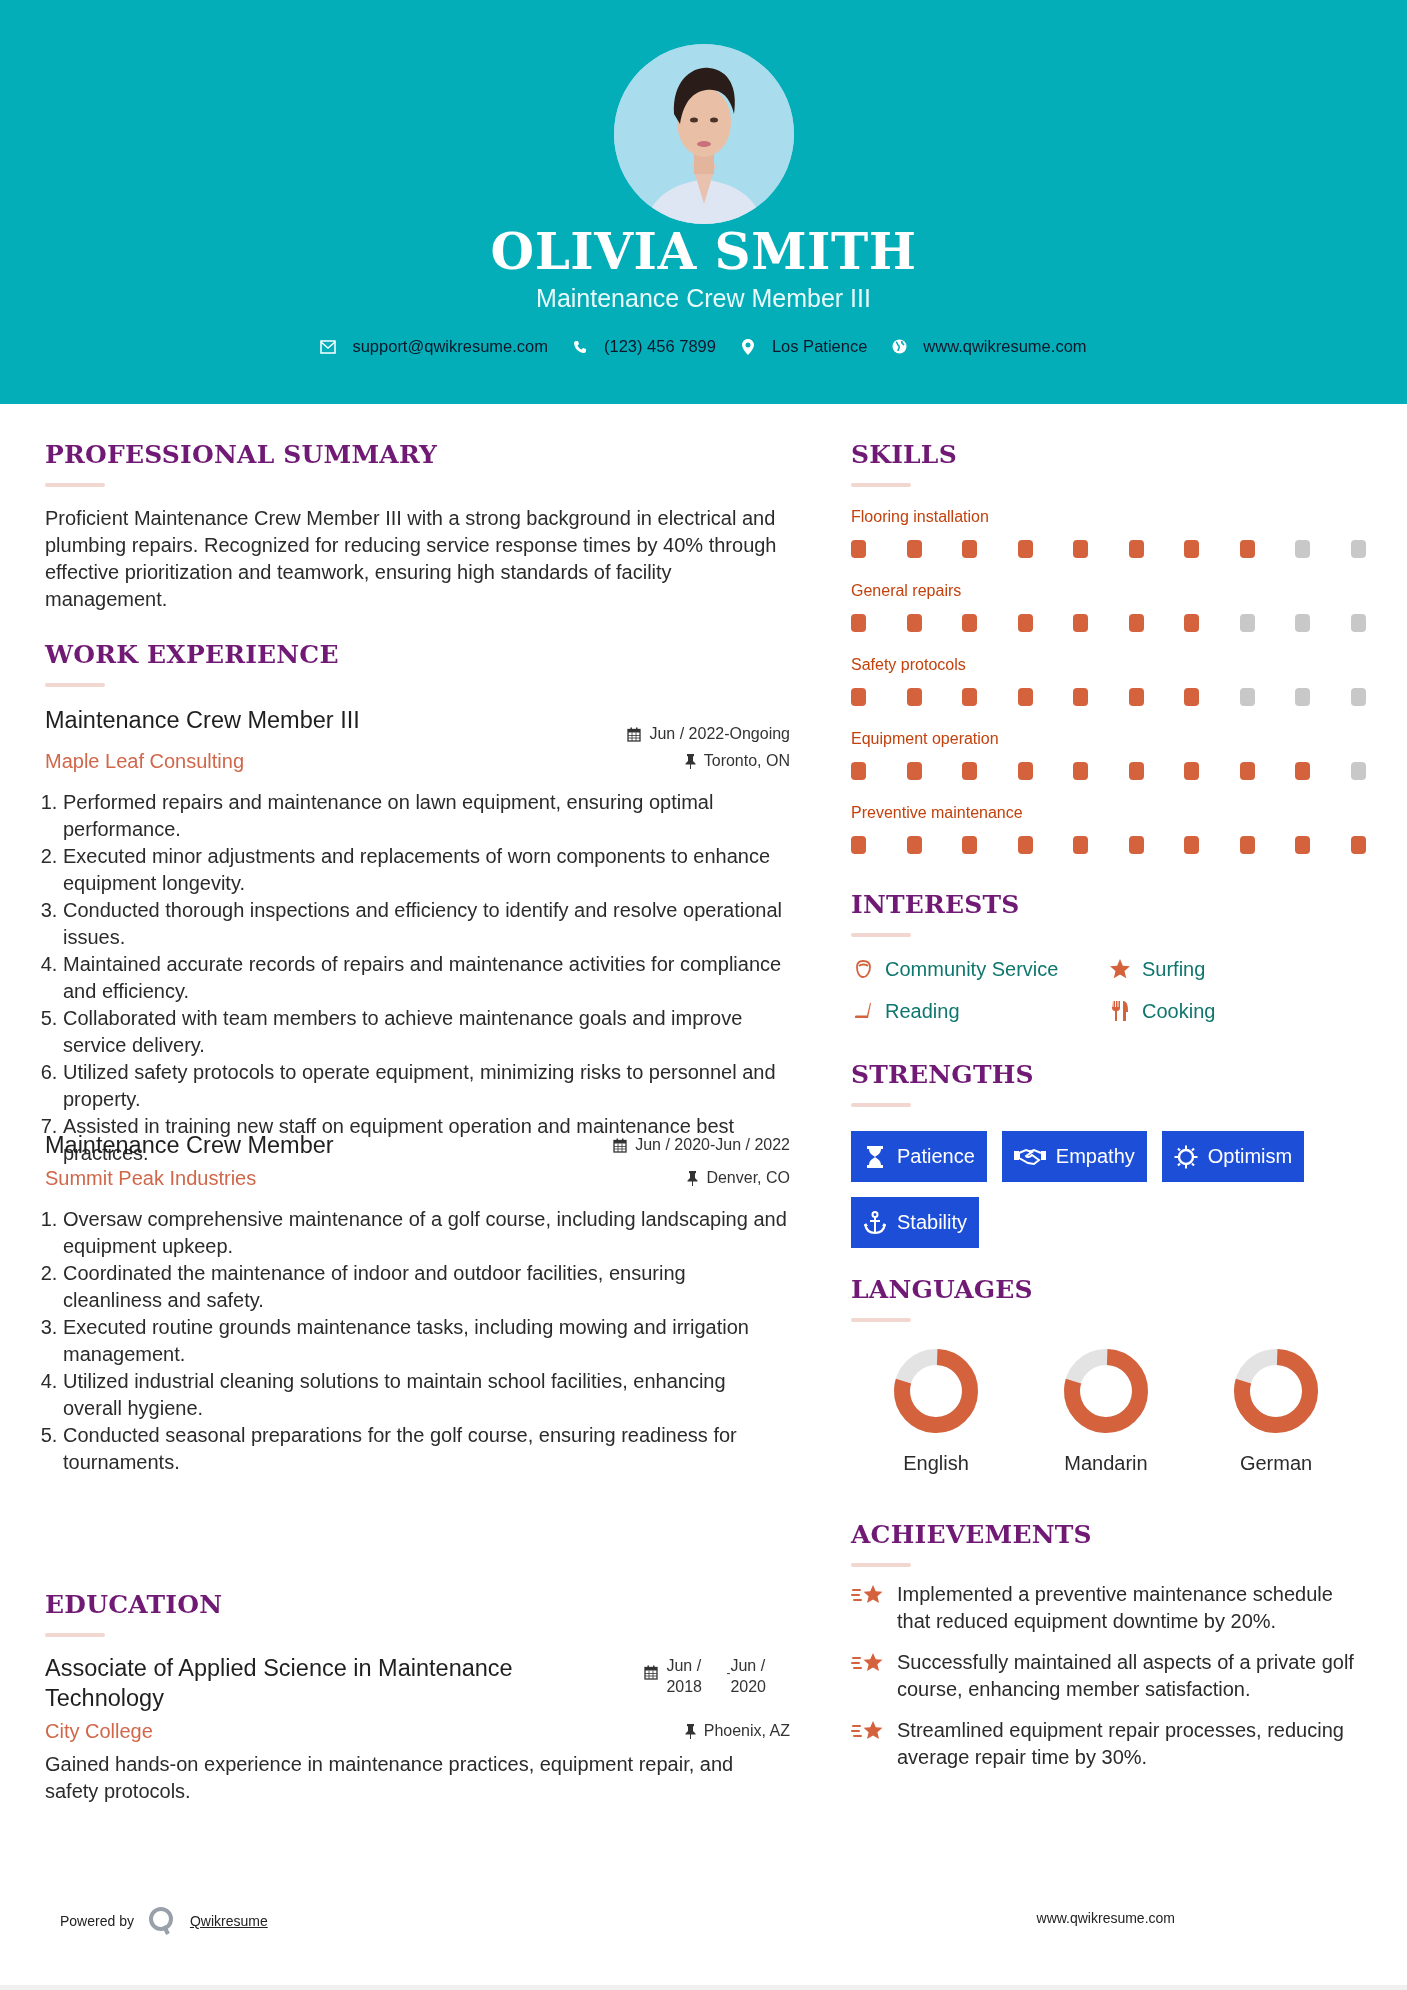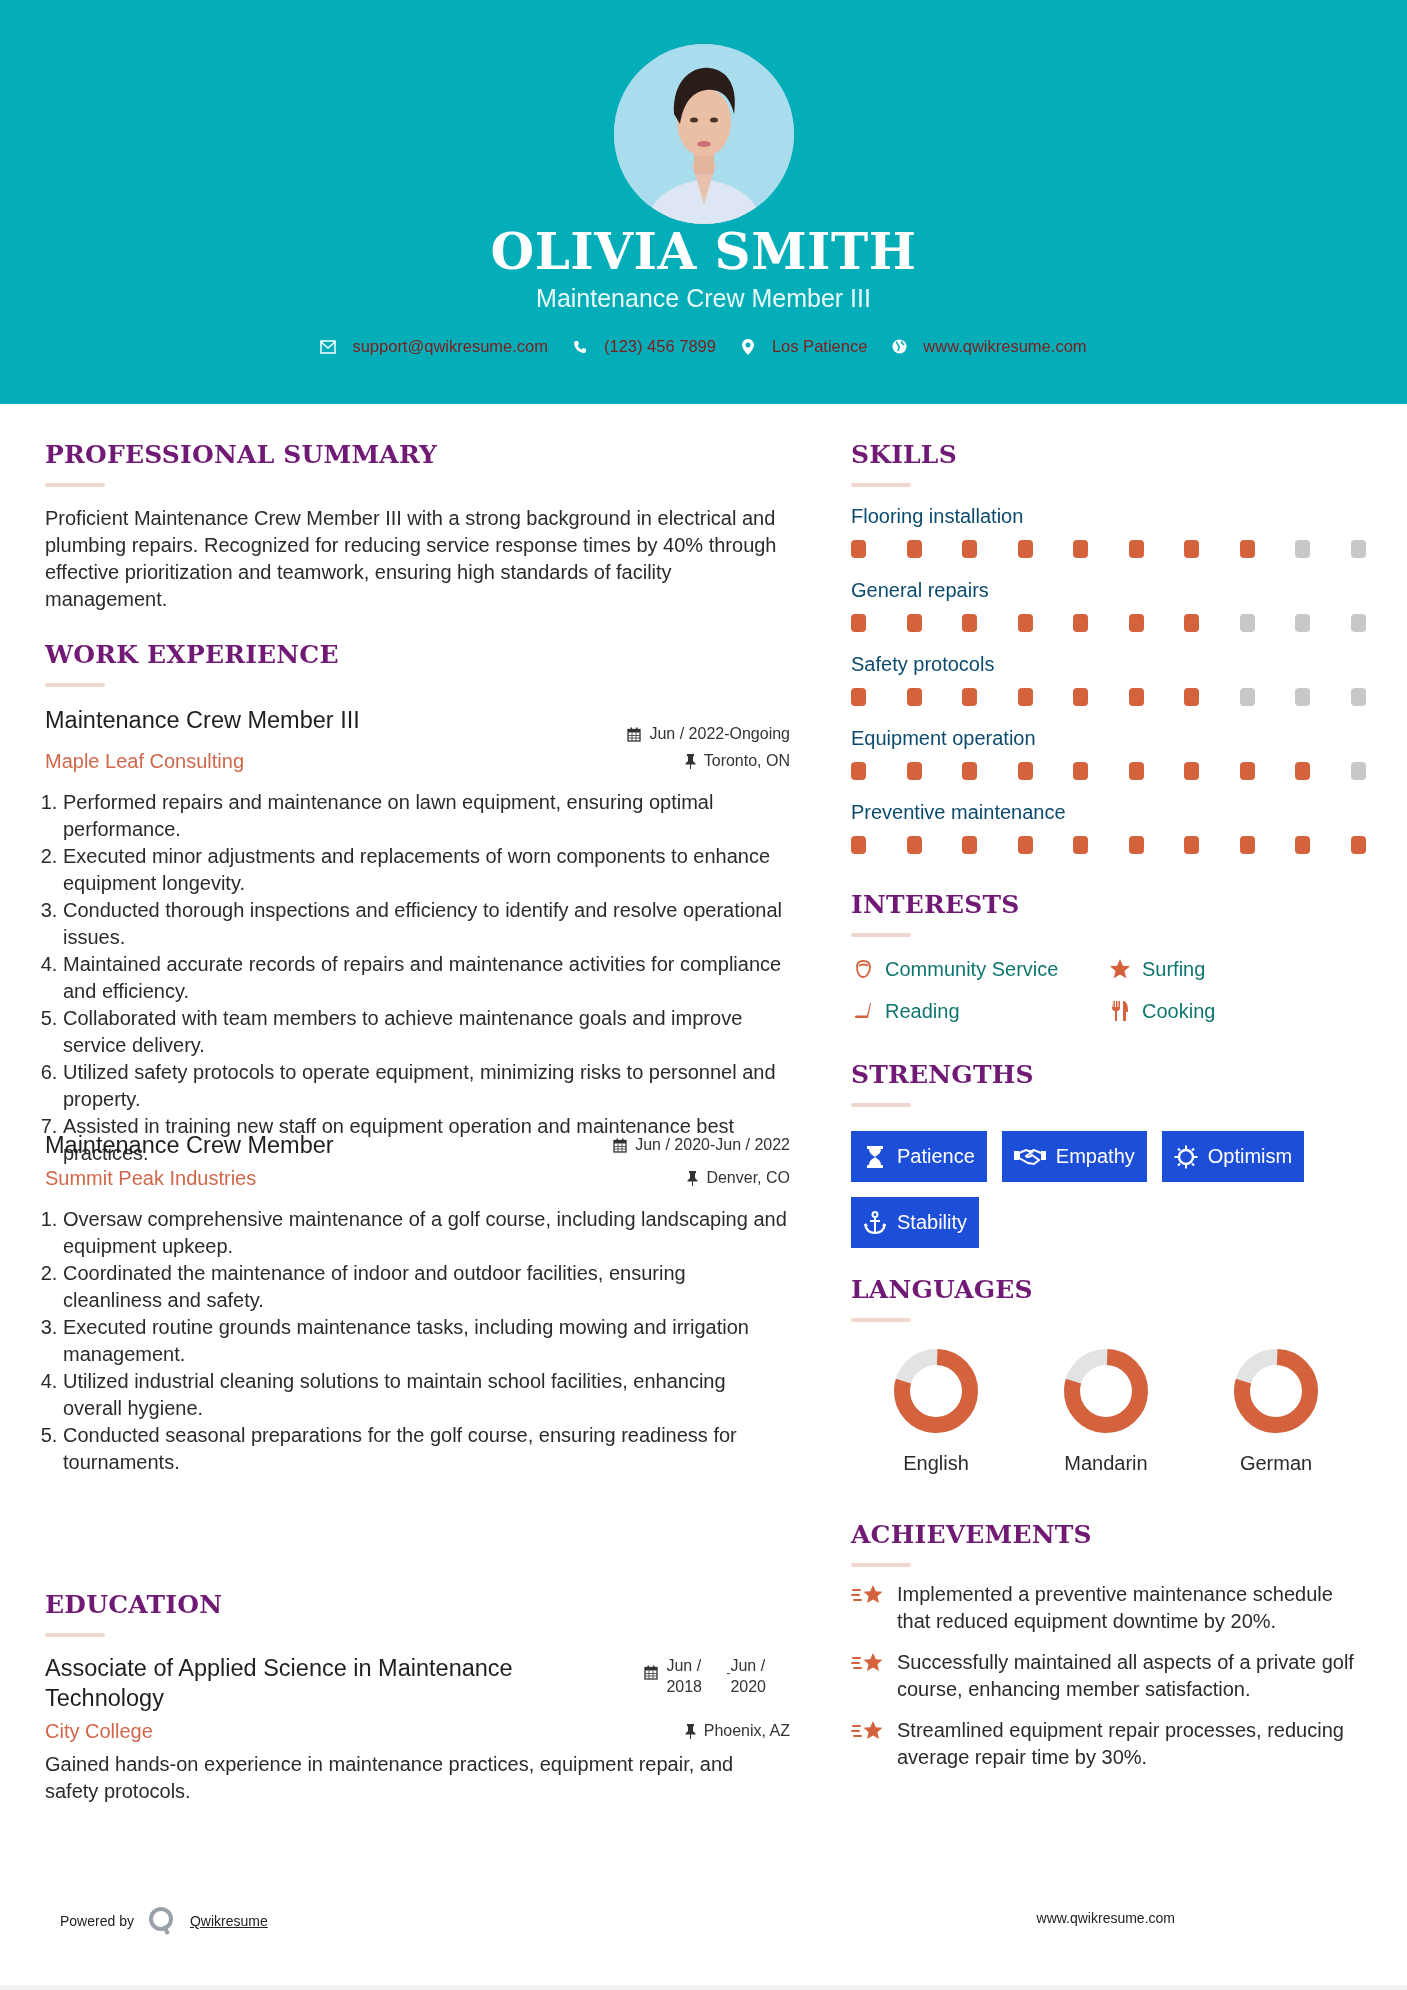--- a/index.html
+++ b/index.html
@@ -4,21 +4,21 @@
 <style>
   * { box-sizing: border-box; margin: 0; padding: 0; }
   html, body { width: 1407px; height: 1990px; background: #ffffff; }
   body { font-family: "Liberation Sans", "DejaVu Sans", sans-serif; color: #2b2b2b; position: relative; overflow: hidden; }
 
   .header { position: absolute; left: 0; top: 0; width: 1407px; height: 404px; background: #03aeb9; text-align: center; color: #fff; }
   .photo { position: absolute; left: 614px; top: 44px; width: 180px; height: 180px; border-radius: 50%; background: #a9dcec; overflow: hidden; }
   .name { position: absolute; left: 0; width: 100%; top: 222px; font-family: "DejaVu Serif", "Liberation Serif", serif; font-weight: bold; font-size: 50px; letter-spacing: 0.5px; color: #fff; }
   .title { position: absolute; left: 0; width: 100%; top: 284px; font-size: 25px; color: #eafafb; }
   .contacts { position: absolute; left: 0; width: 100%; top: 337px; font-size: 16.5px; display: flex; justify-content: center; align-items: center; gap: 0; }
-  .contact { display: inline-flex; align-items: center; margin: 0 12px; color: #7f1d1d; }
+  .contact { display: inline-flex; align-items: center; margin: 0 12px; color: #0f172a; }
   .contact .ic { width: 16px; height: 16px; margin-right: 16px; display: inline-flex; align-items: center; justify-content: center; }
 
   .col-left { position: absolute; left: 45px; top: 440px; width: 745px; }
   .col-right { position: absolute; left: 851px; top: 440px; width: 515px; }
 
   .sec-title { font-family: "DejaVu Serif", "Liberation Serif", serif; font-weight: bold; font-size: 25px; color: #701a75; letter-spacing: 0.2px; }
   .sec-rule { width: 60px; height: 4px; background: #f2d6d0; margin-top: 14px; border-radius: 2px; }
 
   .summary { margin-top: 18px; font-size: 20px; line-height: 27px; color: #2b2b2b; }
 
@@ -26,21 +26,21 @@
   .job-head { display: flex; justify-content: space-between; align-items: flex-start; }
   .job-title { font-size: 23.5px; color: #1f1f1f; line-height: 30px; }
   .job-meta { font-size: 16px; color: #333; text-align: right; display: flex; align-items: center; justify-content: flex-end; }
   .job-meta .ic { margin-right: 8px; display: inline-flex; }
   .company { font-size: 20px; color: #d0674a; line-height: 28px; }
   .job-sub { display: flex; justify-content: space-between; align-items: center; margin-top: 4px; }
   ol.bullets { margin-top: 14px; padding-left: 18px; font-size: 20px; line-height: 27px; color: #2b2b2b; }
   ol.bullets li { padding-left: 0; }
 
   .skill { margin-top: 0; }
-  .skill-name { font-size: 20px; color: #0c4a6e; line-height: 27px; }
+  .skill-name { font-size: 16px; color: #c2410c; line-height: 27px; }
   .dots { display: flex; justify-content: space-between; width: 515px; margin-top: 10px; margin-bottom: 19px; }
   .dot { width: 15px; height: 18px; border-radius: 4px; background: #d4623c; }
   .dot.off { background: #c8c8c8; }
 
   .interests { display: grid; grid-template-columns: 257px 250px; row-gap: 18px; margin-top: 20px; }
   .interest { display: flex; align-items: flex-end; font-size: 20px; color: #0f766e; }
   .interest .ic { width: 24px; height: 24px; margin-right: 10px; display: inline-flex; align-items: center; justify-content: center; }
 
   .strengths { display: flex; flex-wrap: wrap; gap: 15px 15px; margin-top: 24px; width: 520px; }
   .chip { background: #1d4ed8; color: #fff; font-size: 20px; height: 51px; padding: 0 12px; display: inline-flex; align-items: center; }

